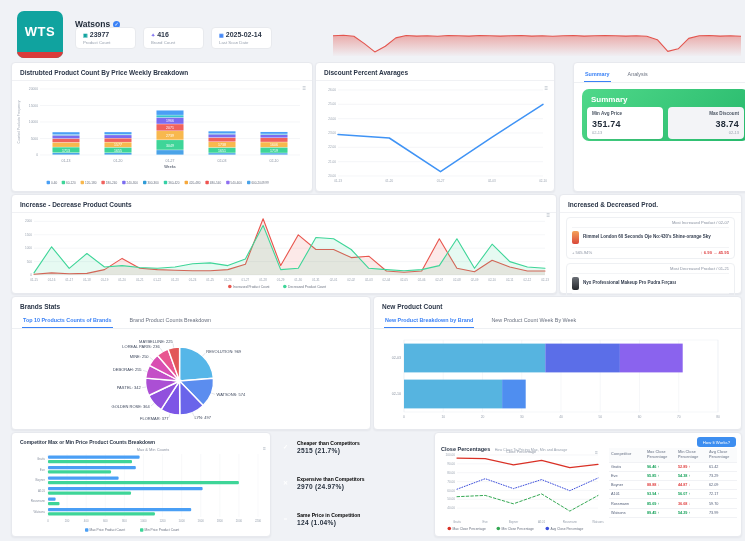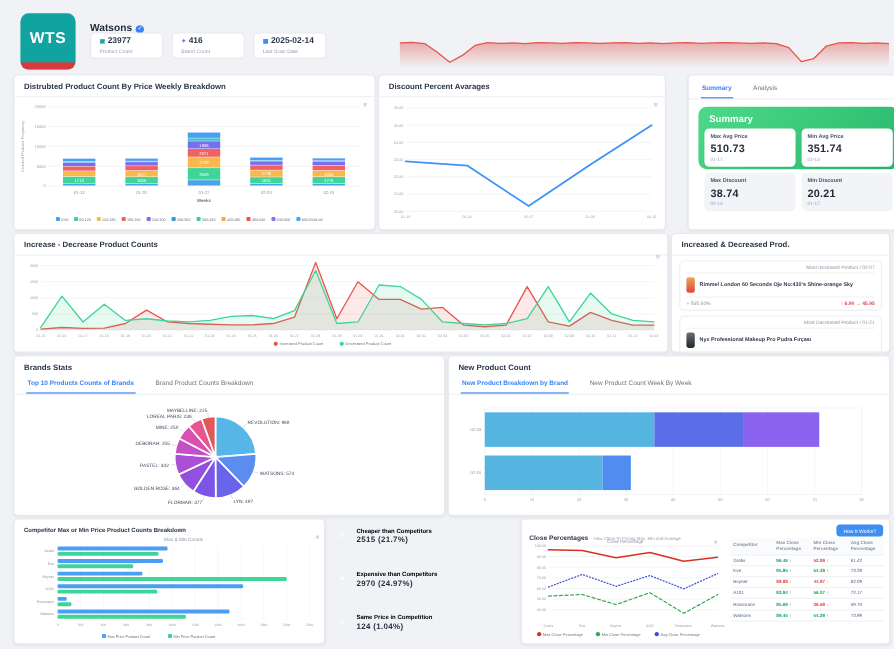--- a/index.html
+++ b/index.html
@@ -22,21 +22,21 @@
   .chip .l{font-size:4.3px;color:#9aa3b0;margin-top:1.5px;white-space:nowrap;}
   
   .tabs{display:flex;gap:16px;padding:5px 10px 0 10px;border-bottom:1px solid #eef0f3;}
   .tab{font-size:5.4px;color:#6b7280;padding:3px 1px 4px 1px;cursor:pointer;white-space:nowrap;}
   .tab.active{color:#3b82f6;font-weight:bold;border-bottom:1.5px solid #3b82f6;}
   
   #sum-green{position:absolute;left:8px;top:26px;right:8px;height:52px;border-radius:7px;background:linear-gradient(135deg,#4fd889,#27b96c);}
   #sum-green .t{color:#fff;font-weight:bold;font-size:8px;padding:6px 0 0 9px;}
   #sum-grid{position:absolute;left:13px;top:44px;right:13px;display:grid;grid-template-columns:1fr 1fr;gap:5px;}
   .scard{border-radius:4px;padding:4px 5px;background:#fff;box-shadow:0 1px 2px rgba(0,0,0,.07);}
-  .scard.grey{background:#f3f4f7;box-shadow:none;}
+  .scard.grey{background:#f3f4f7;box-shadow:none;text-align:right;}
   .scard .lab{font-size:4.6px;color:#4b5563;font-weight:bold;}
   .scard .val{font-size:9px;font-weight:bold;color:#1f2937;margin-top:2.5px;letter-spacing:.2px;}
   .scard .sub{font-size:4px;color:#9aa3b0;margin-top:1.5px;}
   
   .pm-item{border:1px solid #eef0f3;border-radius:4px;margin:4px 6px;padding:2px 5px 3px 5px;}
   .pm-head{font-size:4.1px;color:#8b93a2;text-align:right;border-bottom:1px solid #f3f4f6;padding-bottom:2px;}
   .pm-body{display:flex;align-items:center;gap:4px;padding:3px 0;}
   .pm-thumb{width:7px;height:13px;border-radius:2px;flex:0 0 auto;}
   .pm-name{font-size:4.5px;font-weight:bold;color:#323c4e;line-height:1.35;}
   .pm-foot{display:flex;justify-content:space-between;font-size:4.2px;color:#8b93a2;border-top:1px solid #f3f4f6;padding-top:2px;}
@@ -216,38 +216,28 @@
   <div class="panel" style="left:570px;top:62px;width:183px;height:128px;">
     <div class="tabs">
       <span class="tab active">Summary</span>
       <span class="tab">Analysis</span>
     </div>
     <div id="sum-green">
       <div class="t">Summary</div>
     </div>
     <div id="sum-grid">
       <div class="scard">
-        <div class="lab">Max Avg Price</div>
-        <div class="val">510.73</div>
-        <div class="sub">01-17</div>
-      </div>
-      <div class="scard">
         <div class="lab">Min Avg Price</div>
         <div class="val">351.74</div>
         <div class="sub">02-13</div>
       </div>
       <div class="scard grey">
         <div class="lab">Max Discount</div>
         <div class="val">38.74</div>
         <div class="sub">02-13</div>
-      </div>
-      <div class="scard grey">
-        <div class="lab">Min Discount</div>
-        <div class="val">20.21</div>
-        <div class="sub">01-17</div>
       </div>
     </div>
   </div>
 
   <div class="panel" style="left:8px;top:194px;width:544px;height:98px;">
     <div class="ptitle">Increase - Decrease Product Counts</div>
     <span class="menu-ic" style="right:6px;top:17px;">≡</span>
     <div class="chart" style="left:2px;top:16px;width:538px;height:80px;"><svg width="538" height="80" viewBox="0 0 538 80">
           <line x1="20" y1="64" x2="531" y2="64" stroke="#eef0f4" stroke-width="0.6"></line>
           <text x="18" y="65.1" font-size="3.1" fill="#9aa3b0" text-anchor="end">0</text>

